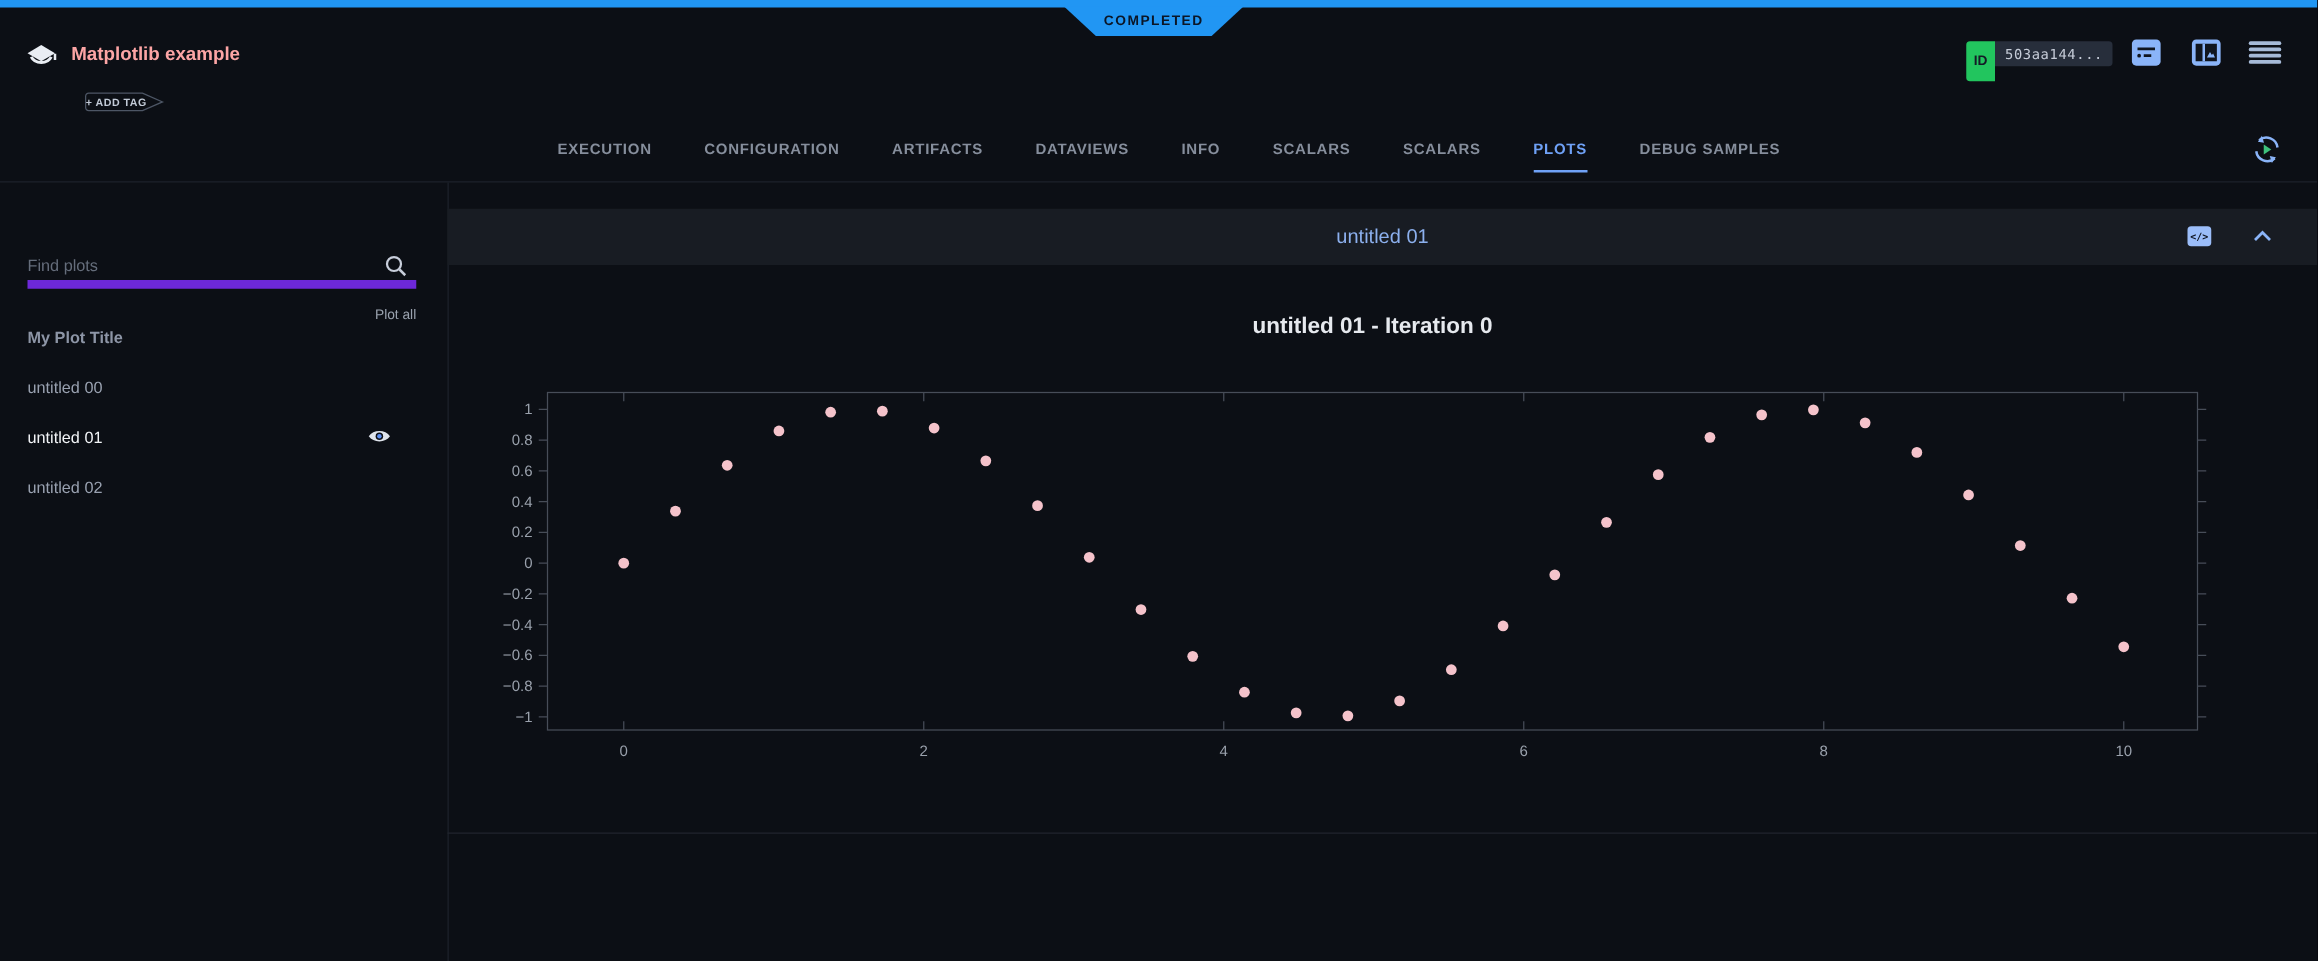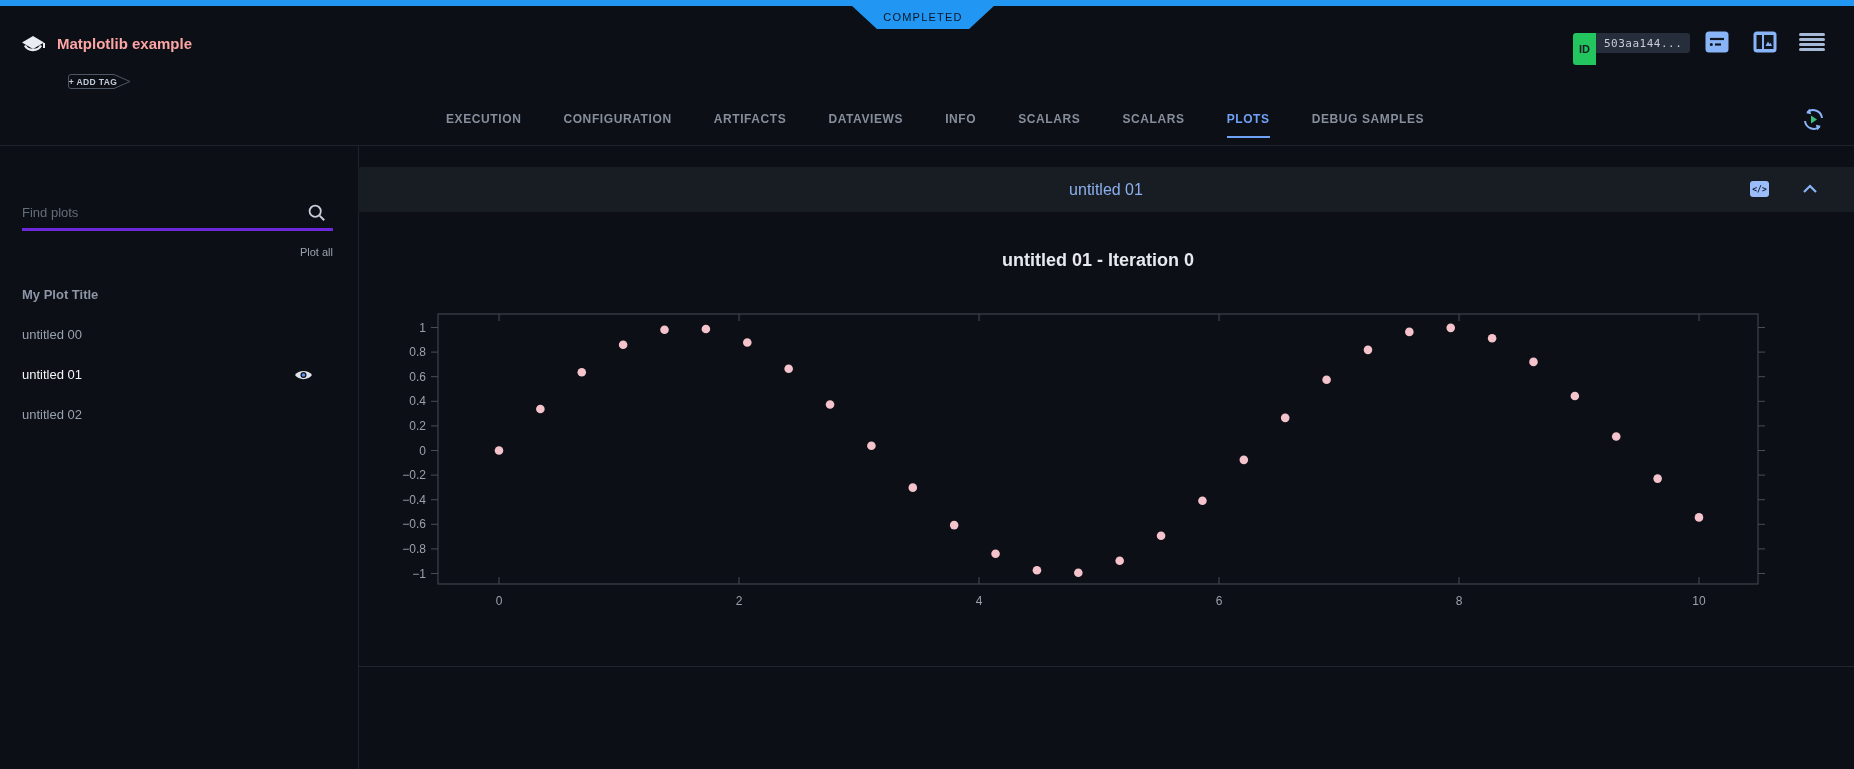--- a/index.html
+++ b/index.html
@@ -7,21 +7,21 @@
   #app {
     position:relative; width:1854px; height:769px; overflow:hidden;
     background:#0c0f15; font-family:"Liberation Sans", sans-serif; color:#e8eaed;
   }
   
   .topbar { position:absolute; left:0; top:0; width:100%; height:6px; background:#2196f3; }
   .status-badge {
     position:absolute; left:851px; top:5px; width:144px; height:24px; background:#2196f3;
     clip-path:polygon(0 0,100% 0,82% 100%,18% 100%);
     display:flex; align-items:center; justify-content:center;
-    font-size:11px; font-weight:400; letter-spacing:1.2px; color:#0b1626;
+    font-size:11px; font-weight:700; letter-spacing:1.2px; color:#0b1626;
   }
   
   .logo { position:absolute; left:20px; top:34px; width:26px; height:26px; }
   .app-title { position:absolute; left:57px; top:35px; font-size:15px; font-weight:700; color:#fca5a5; }
   .add-tag { position:absolute; left:67px; top:73px; width:66px; height:17px; cursor:pointer; }
   .id-chip { position:absolute; left:1573px; top:33px; height:20px; display:flex; align-items:stretch; }
   .id-label { background:#22c55e; color:#141a26; font-size:11px; font-weight:700;
     padding:16px 6px; border-radius:3px 0 0 3px; display:flex; align-items:center; }
   .id-value { background:#272e3b; color:#c6ccd8; font-family:"DejaVu Sans Mono", monospace;
     font-size:11px; letter-spacing:0.5px; padding:0 8px; border-radius:0 3px 3px 0;
@@ -33,29 +33,29 @@
   
   .tabs { position:absolute; left:446px; top:112px; display:flex; gap:42px; }
   .tab { font-size:12px; font-weight:700; letter-spacing:0.6px; color:#868e9c;
     line-height:14px; padding-bottom:10px; cursor:pointer; white-space:nowrap; }
   .tab.active { color:#6fa1f6; border-bottom:2px solid #6fa1f6; }
   .tabs-divider { position:absolute; left:0; top:145px; width:100%; height:1px; background:#1d222b; }
   .refresh-btn { position:absolute; left:1800px; top:106px; width:27px; height:27px; cursor:pointer; }
   
   .sidebar-divider { position:absolute; left:358px; top:146px; width:1px; height:623px; background:#1d222b; }
   .search-wrap { position:absolute; left:22px; top:198px; width:311px; height:33px;
-    border-bottom:3px solid #6d28d9; }
+    border-bottom:7px solid #6d28d9; }
   .search-wrap input { width:278px; background:transparent; border:none; outline:none;
     color:#e8eaed; font-size:13px; font-family:"Liberation Sans", sans-serif; padding:7px 0; }
   .search-wrap input::placeholder { color:#656d7b; }
   .search-icon { position:absolute; right:6px; top:5px; width:20px; height:20px; cursor:pointer; }
   .hide-all { position:absolute; left:233px; top:246px; width:100px; text-align:right;
     font-size:11px; color:#9aa2ae; cursor:pointer; }
   .plot-list { position:absolute; left:0; top:262px; width:358px; }
-  .plot-item { height:40px; display:flex; align-items:flex-end; justify-content:space-between;
+  .plot-item { height:40px; display:flex; align-items:flex-start; justify-content:space-between;
     padding:0 45px 0 22px; font-size:13px; color:#99a1b0; cursor:pointer; }
   .plot-item.group { color:#8d95a6; font-weight:700; }
   .plot-item.selected { color:#f2f4f7; }
   .eye { width:19px; height:14px; }
   
   .panel-header { position:absolute; left:358px; top:167px; width:1496px; height:45px;
     background:#181c23; display:flex; align-items:center; justify-content:center; }
   .panel-title { font-size:16px; font-weight:500; color:#8cb0ee; }
   .code-btn { position:absolute; left:1392px; top:14px; width:19px; height:16px;
     background:#9bbdf9; border-radius:3px; display:flex; align-items:center; justify-content:center;

